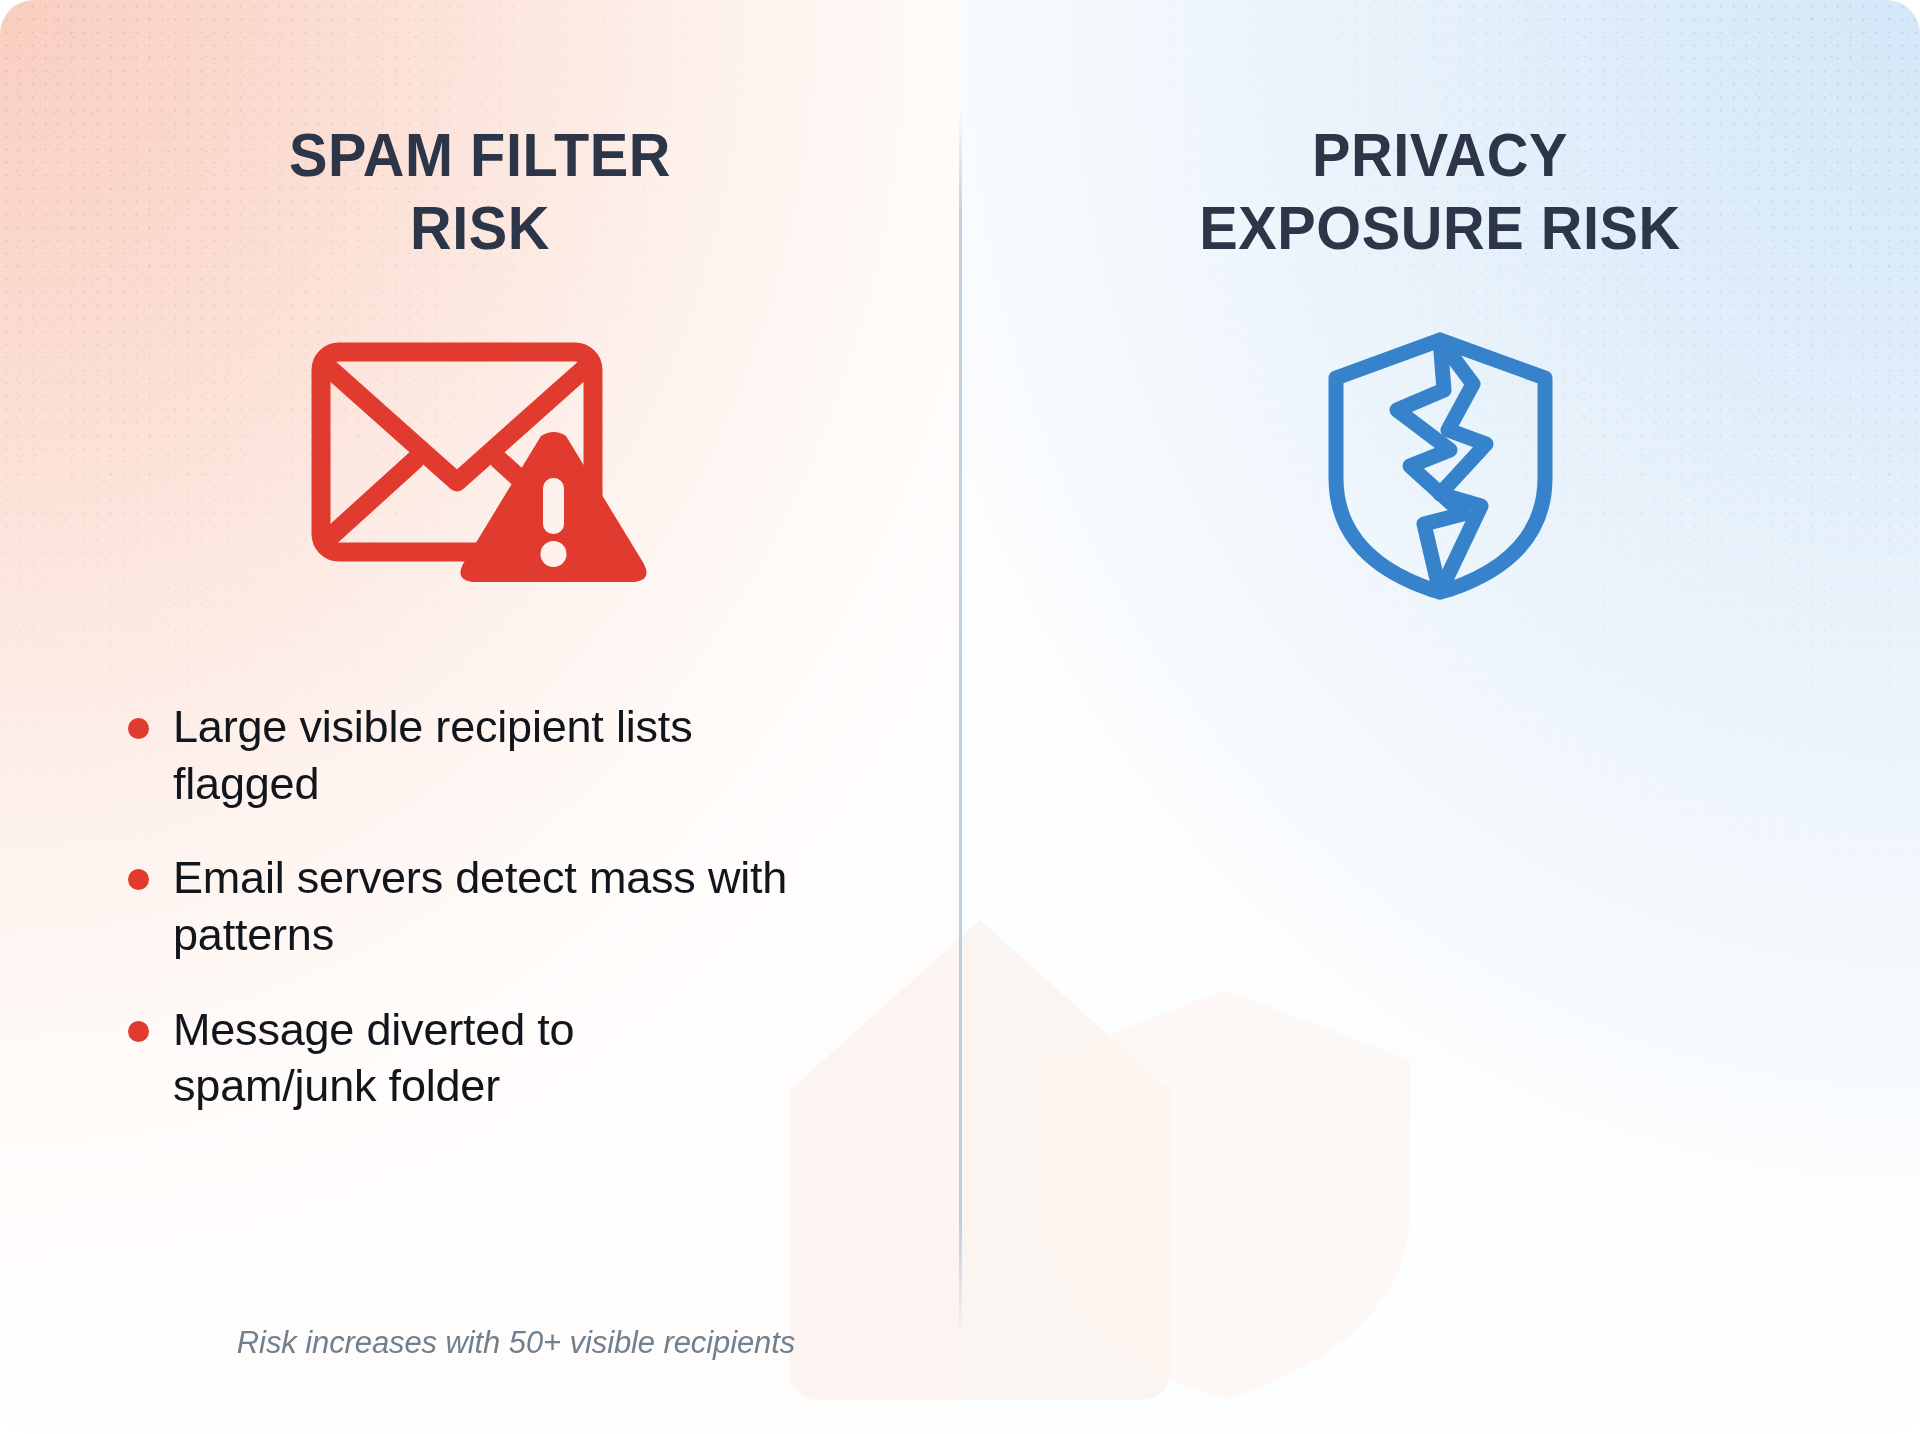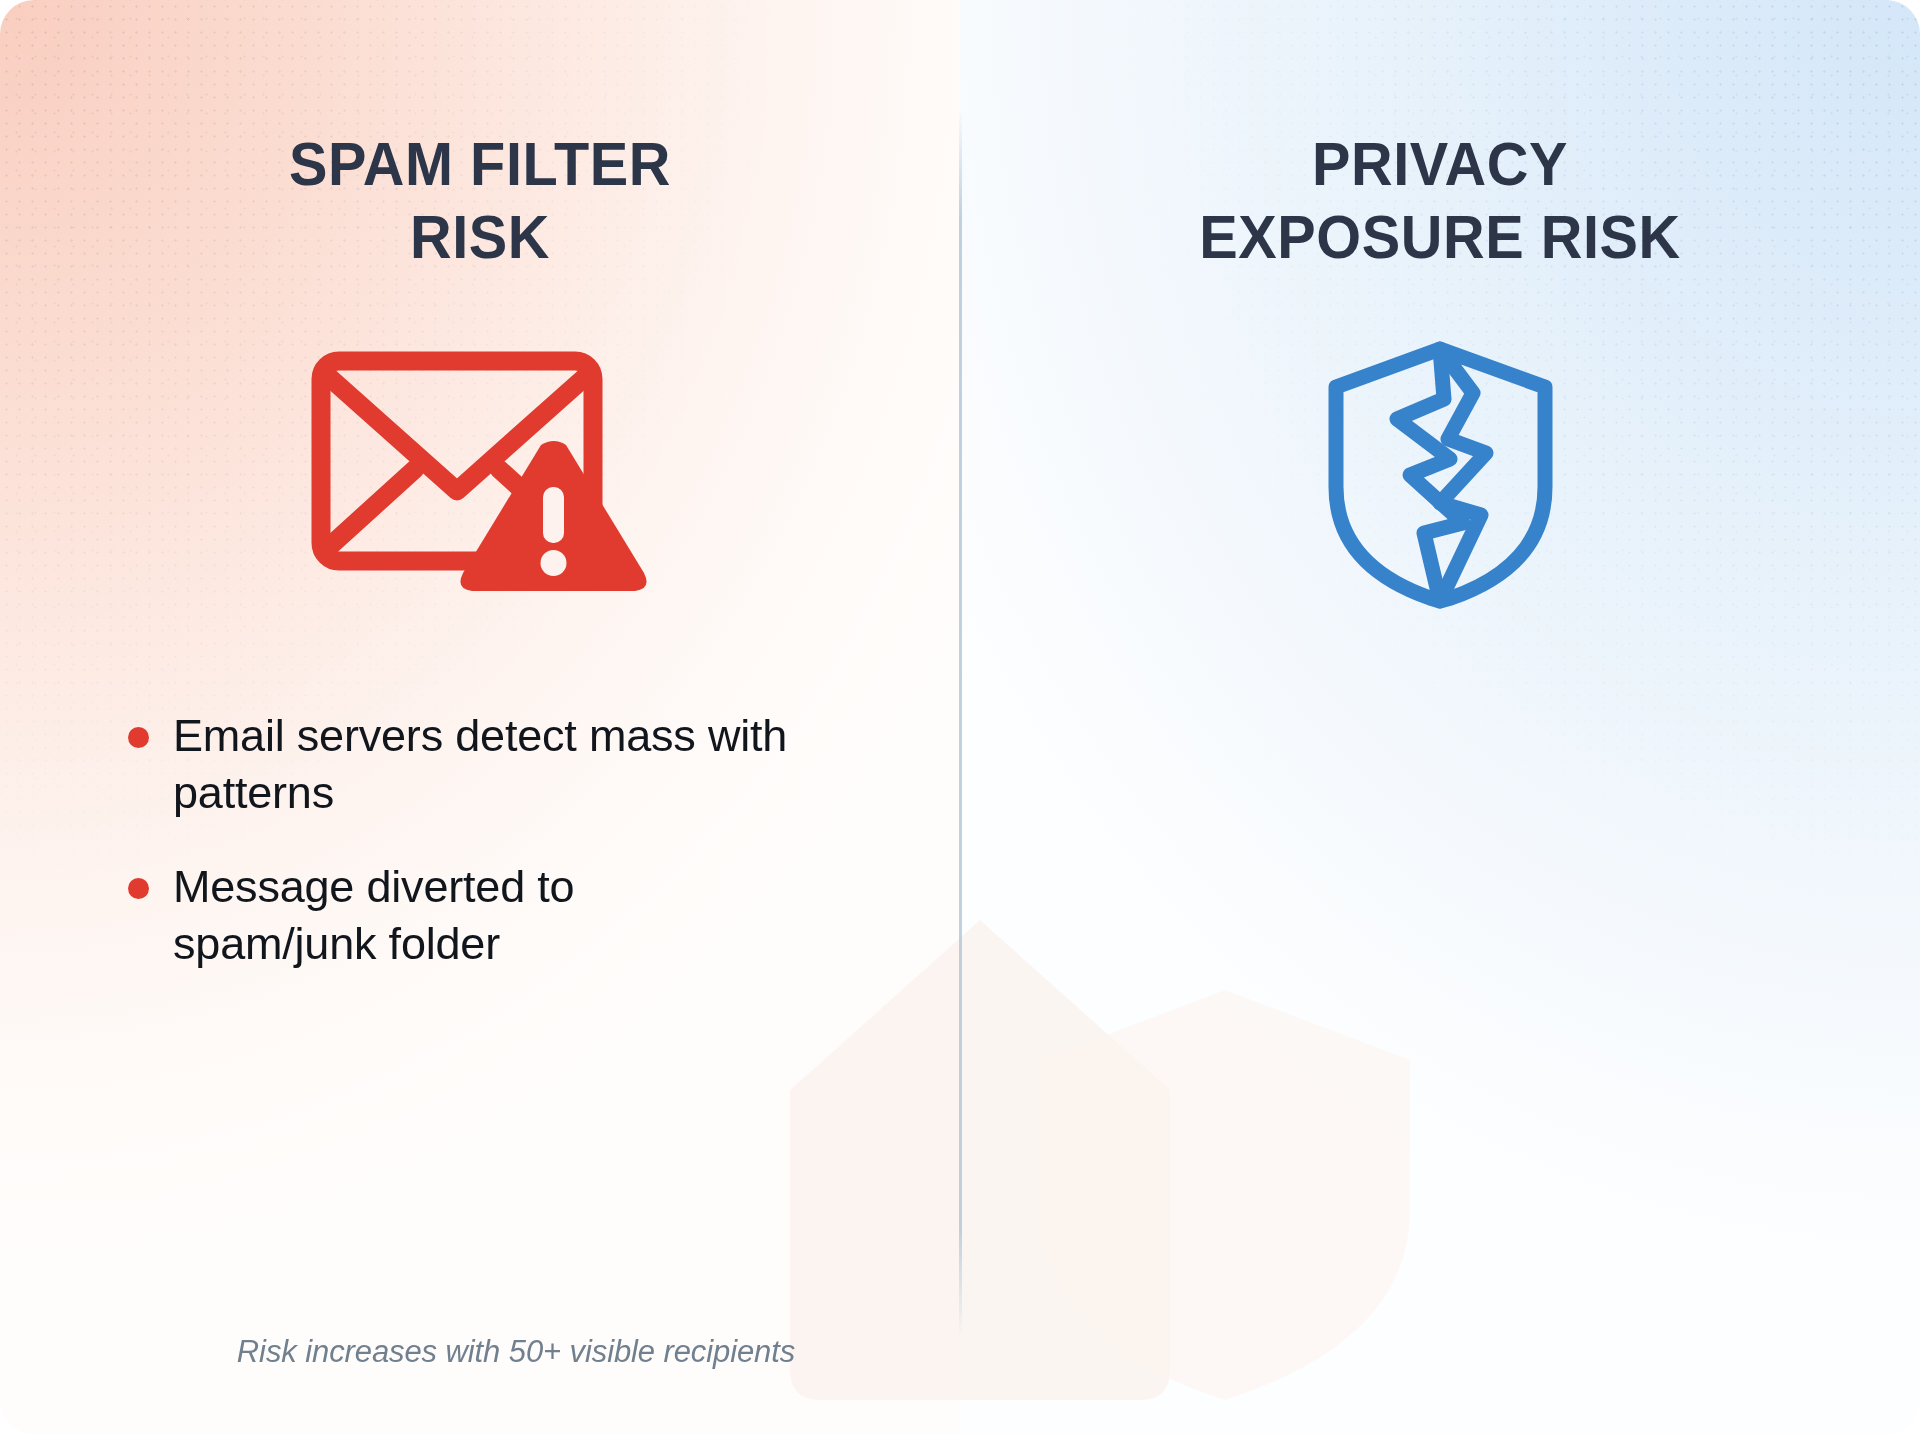--- a/index.html
+++ b/index.html
@@ -64,21 +64,21 @@
     background:#323c52;
     display:flex;align-items:center;justify-content:center;
     box-shadow:0 3px 12px rgba(40,52,72,.22);
     z-index:6;
   }
   .vs-badge span{
     color:#ffffff;font-size:40px;font-weight:bold;letter-spacing:.5px;
     font-family:"Liberation Sans", sans-serif;
   }
   
-  .col{position:absolute;top:18px;height:1062px;}
+  .col{position:absolute;top:9px;height:1062px;}
   .col-left{left:0;width:960px;}
   .col-right{left:960px;width:960px;}
 
   .title{
     position:absolute;left:0;width:960px;top:110px;
     text-align:center;
     color:#2c3648;
     font-family:"Liberation Sans", sans-serif;
     font-weight:bold;
     font-size:62px;
@@ -169,20 +169,24 @@
 
         <path d="M236 104 Q249 96 261 104 L339 232 Q347 248 330 250 L167 250 Q150 248 158 232 Z" fill="#e03b2e"></path>
 
         <rect x="238" y="146" width="21" height="56" rx="10" fill="#fdf2ee"></rect>
 
         <circle cx="248.5" cy="222" r="13" fill="#fdf2ee"></circle>
       </svg>
     </div>
 
     <div class="bullets left">
+      <div class="bullet">
+        <span class="dot red"></span>
+        <span class="btext">Large visible recipient lists flagged</span>
+      </div>
       <div class="bullet">
         <span class="dot red"></span>
         <span class="btext">Email servers detect mass with patterns</span>
       </div>
       <div class="bullet">
         <span class="dot red"></span>
         <span class="btext">Message diverted to spam/junk folder</span>
       </div>
     </div>
 

